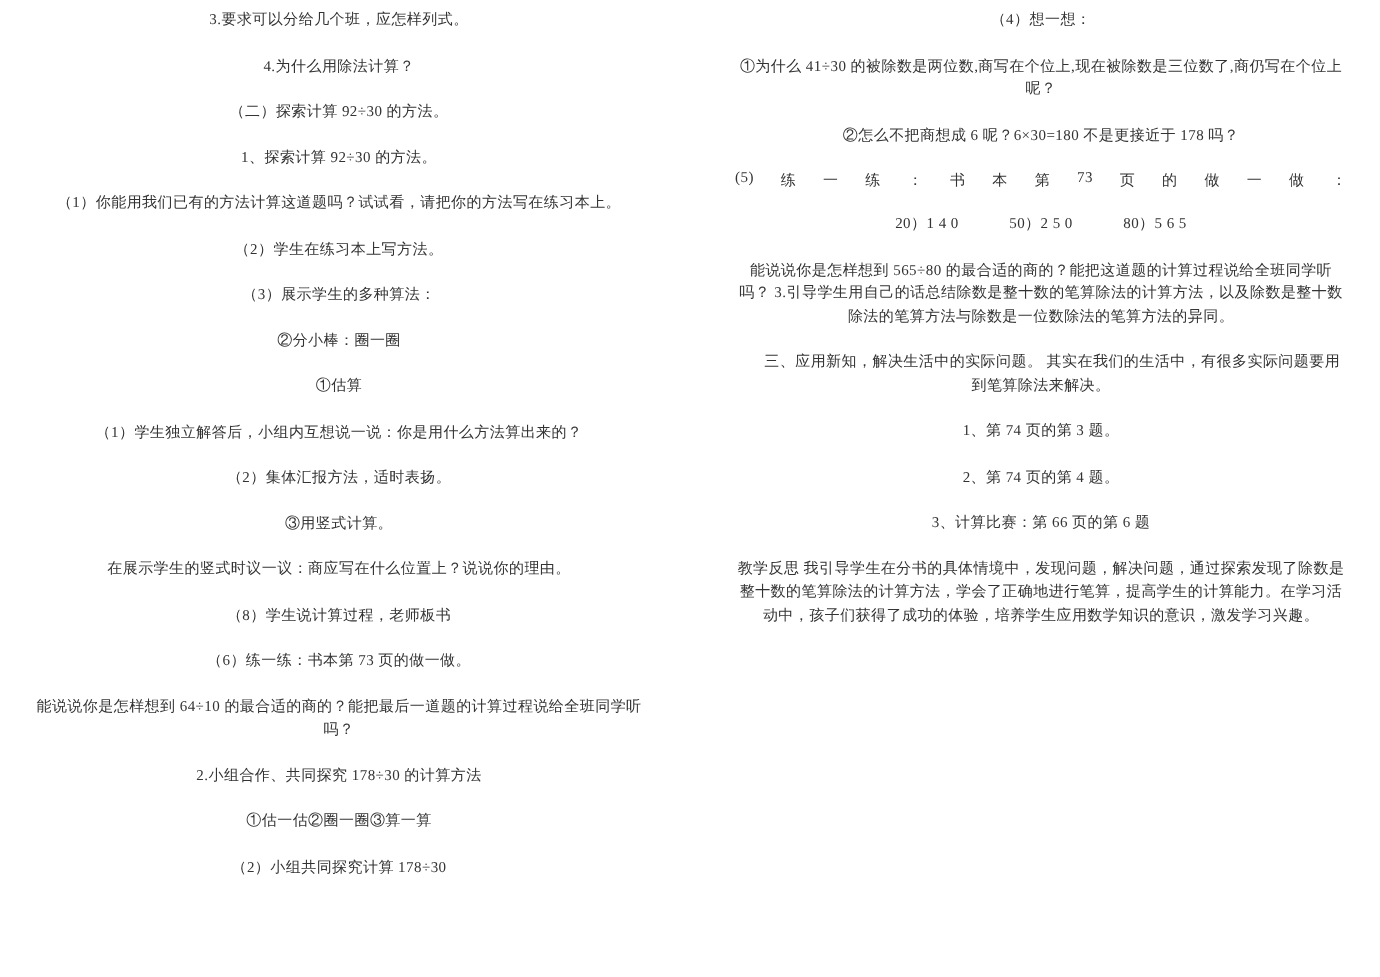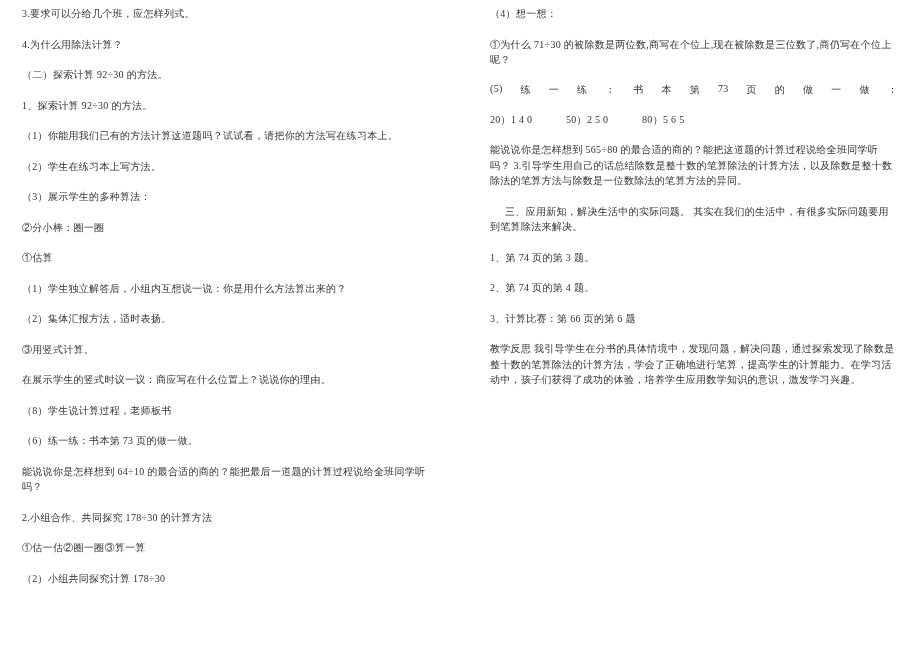--- a/index.html
+++ b/index.html
@@ -1,18 +1,19 @@
 <!DOCTYPE html>
 <html><head>
   <meta charset="utf-8">
   <style>
     * {
       margin: 0;
       padding: 0;
       box-sizing: border-box;
+      text-align: center;
     }
     body {
       width: 920px;
       height: 651px;
       background: #fff;
       font-family: "SimSun", "宋体", serif;
       font-size: 10px;
       color: #333;
       display: flex;
       padding: 6px 22px;
@@ -69,21 +70,22 @@
   <p>（6）练一练：书本第 73 页的做一做。</p>
   <p>能说说你是怎样想到 64÷10 的最合适的商的？能把最后一道题的计算过程说给全班同学听吗？</p>
   <p>2.小组合作、共同探究 178÷30 的计算方法</p>
   <p>①估一估②圈一圈③算一算</p>
   <p>（2）小组共同探究计算 178÷30</p>
 
 </div>
 
 <div class="col col-right">
   <p>（4）想一想：</p>
-  <p>①为什么 71÷30 的被除数是两位数,商写在个位上,现在被除数是三位数了,商仍写在个位上呢？</p>
+  <p>①为什么 41÷30 的被除数是两位数,商写在个位上,现在被除数是三位数了,商仍写在个位上呢？</p>
+  <p>②怎么不把商想成 6 呢？6×30=180 不是更接近于 178 吗？</p>
   <div class="spread spread-row">
     <span>(5)</span>
     <span>练</span>
     <span>一</span>
     <span>练</span>
     <span>：</span>
     <span>书</span>
     <span>本</span>
     <span>第</span>
     <span>73</span>

